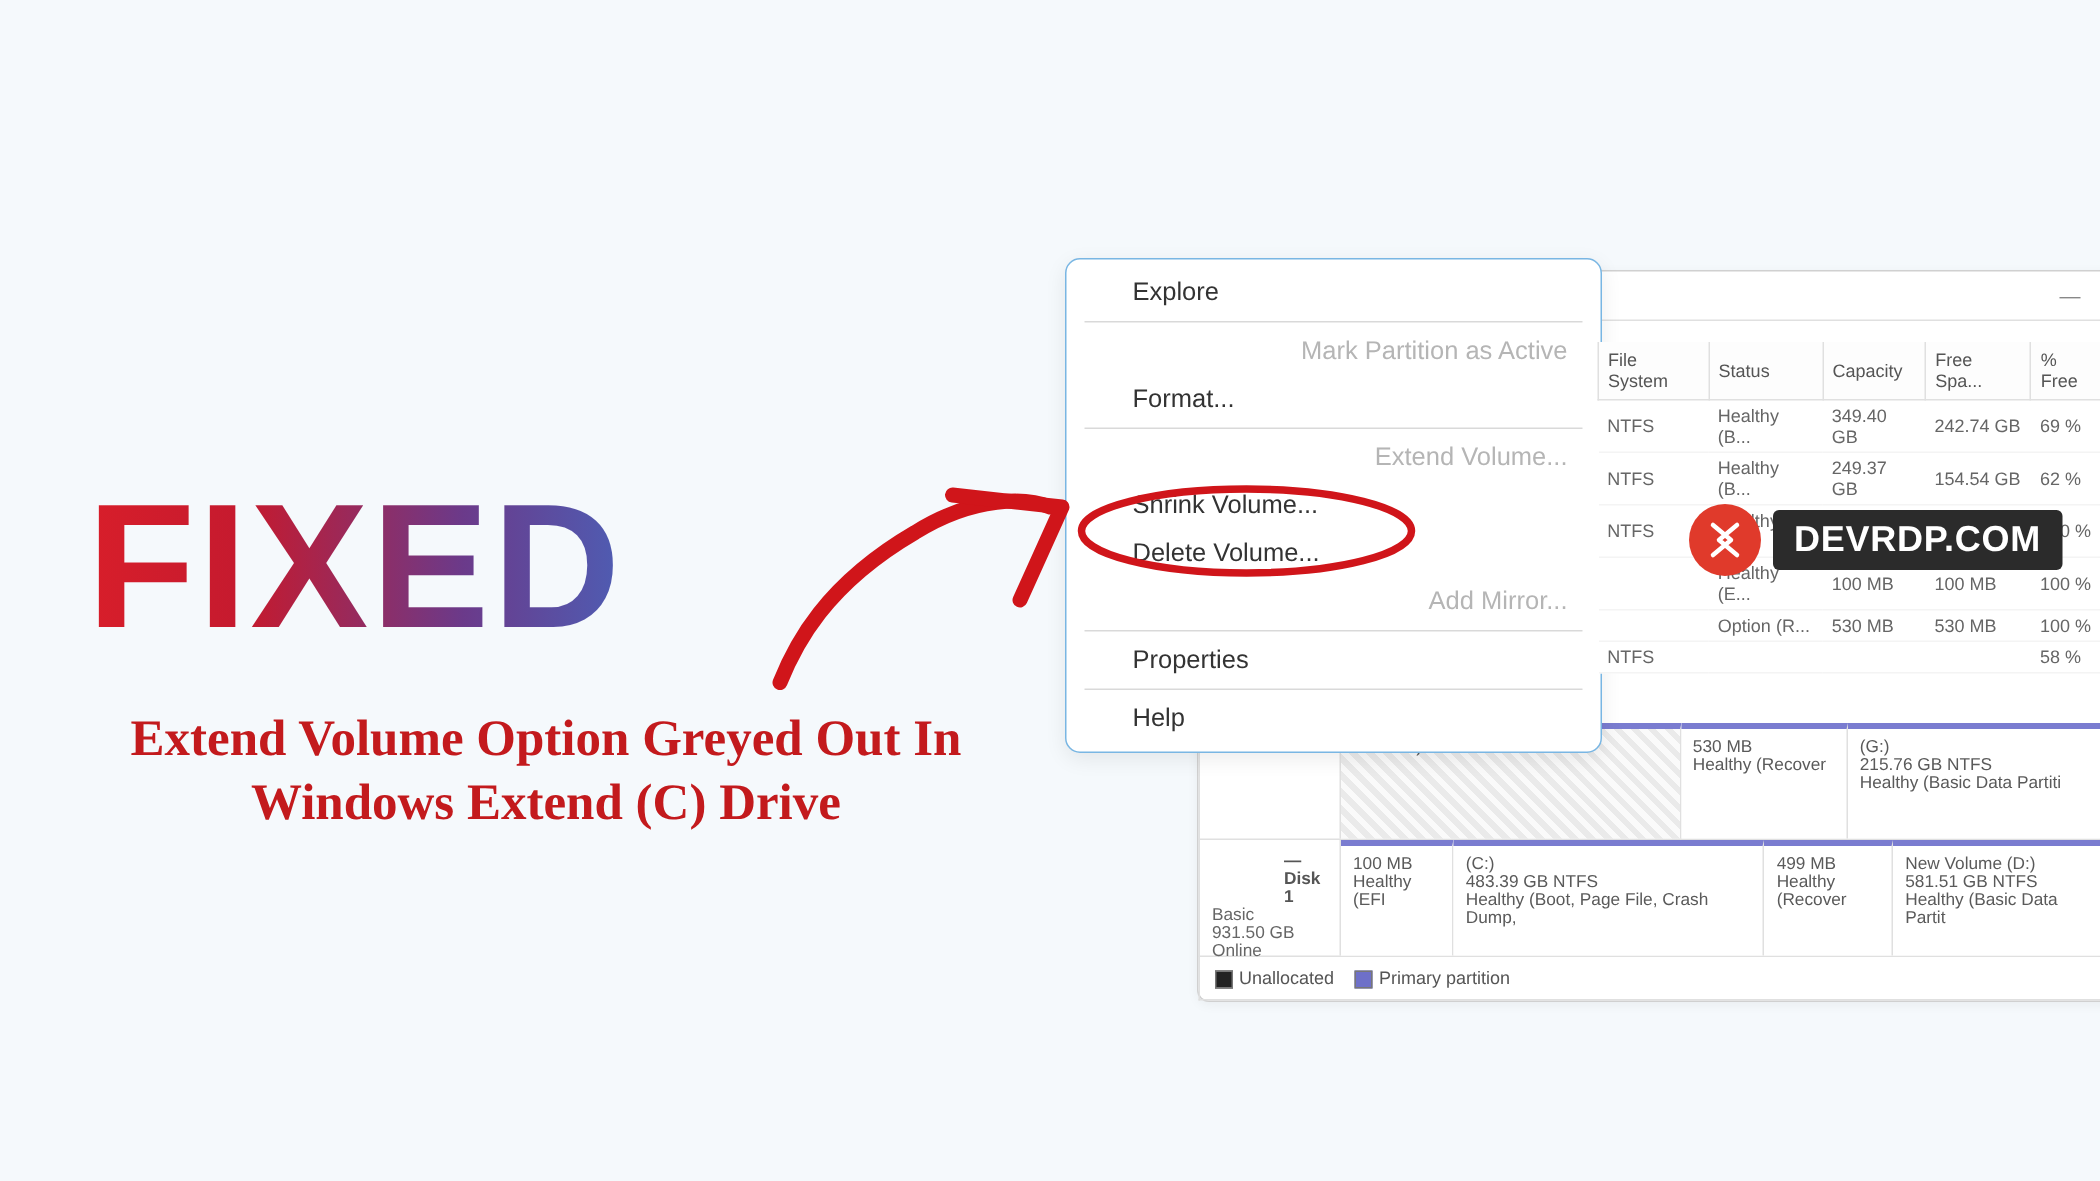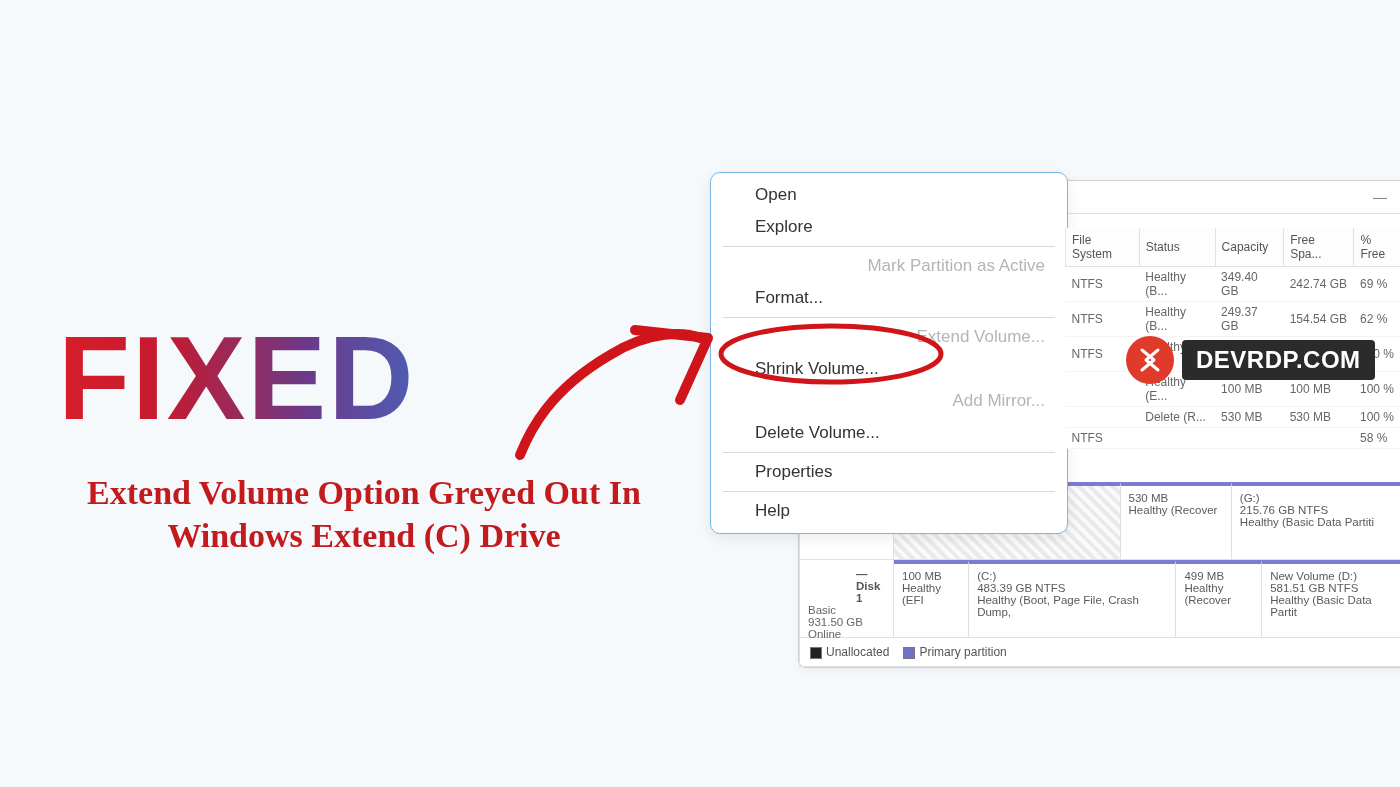--- a/index.html
+++ b/index.html
@@ -277,47 +277,46 @@
         </tr>
       <tr>
           <td></td>
           <td>Healthy (E...</td>
           <td>100 MB</td>
           <td>100 MB</td>
           <td>100 %</td>
         </tr>
       <tr>
           <td></td>
-          <td>Delete (R...</td>
+          <td>Option (R...</td>
           <td>530 MB</td>
           <td>530 MB</td>
           <td>100 %</td>
         </tr>
       <tr>
           <td>NTFS</td>
           <td></td>
           <td></td>
           <td></td>
           <td>58 %</td>
         </tr>
     </tbody>
   </table>
 </div>
 
 <div class="context-menu">
-  <div class="cm-item">Open</div>
   <div class="cm-item">Explore</div>
   <div class="cm-sep"></div>
   <div class="cm-item cm-disabled">Mark Partition as Active</div>
   <div class="cm-item">Format...</div>
   <div class="cm-sep"></div>
   <div class="cm-item cm-disabled">Extend Volume...</div>
   <div class="cm-item">Shrink Volume...</div>
+  <div class="cm-item">Delete Volume...</div>
   <div class="cm-item cm-disabled">Add Mirror...</div>
-  <div class="cm-item">Delete Volume...</div>
   <div class="cm-sep"></div>
   <div class="cm-item">Properties</div>
   <div class="cm-sep"></div>
   <div class="cm-item">Help</div>
 </div>
 
 <svg class="circle-svg" width="250" height="80">
   <ellipse cx="125" cy="40" rx="110" ry="28" fill="none" stroke="#d0151a" stroke-width="5"></ellipse>
 </svg>
 

